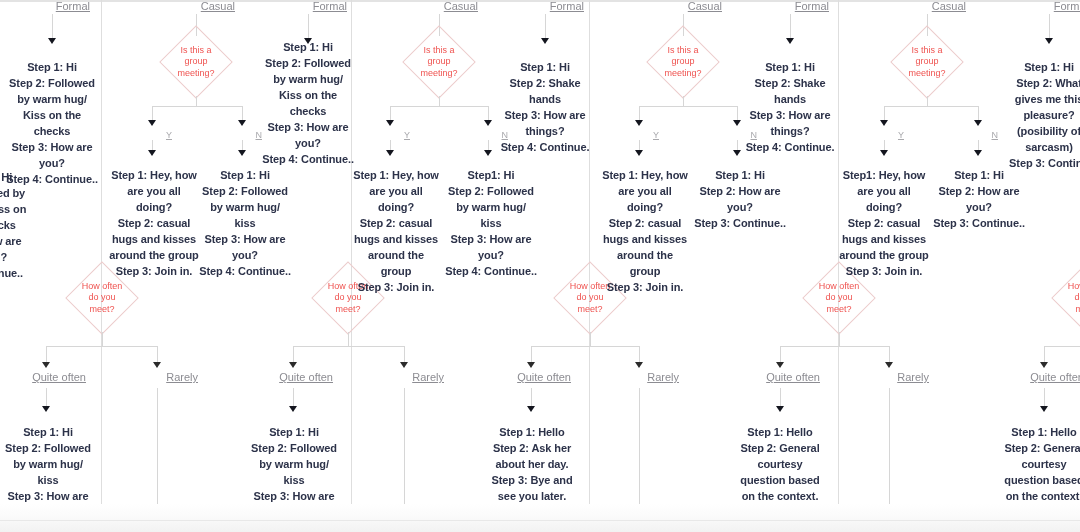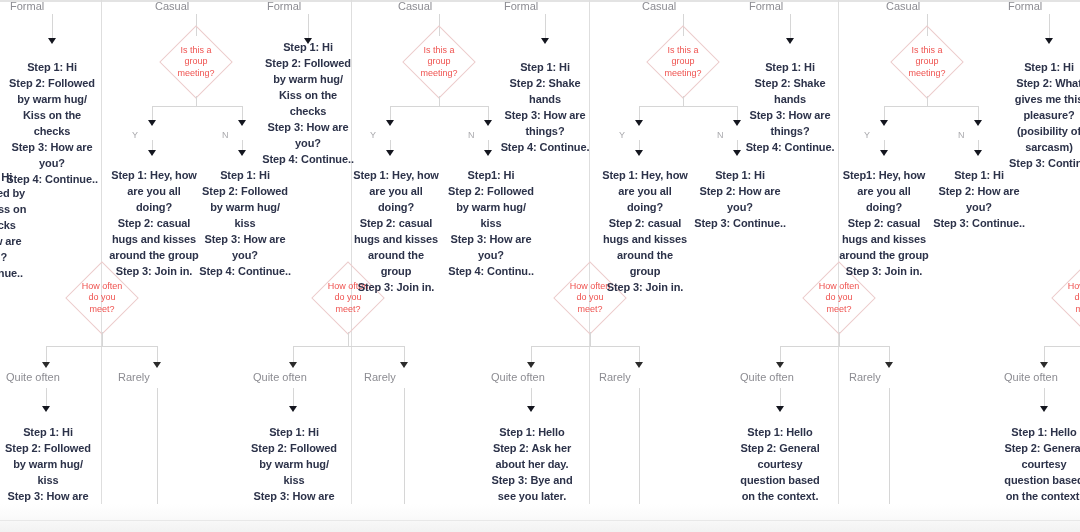--- a/index.html
+++ b/index.html
@@ -31,26 +31,27 @@
     font-weight:bold;
     font-size:11px;
     line-height:1.45;
     white-space:pre-line;
     letter-spacing:-0.1px;
   }
 
   
   .label{
     position:absolute;
-    text-align:left;
+    text-align:right;
     color:#8c8c92;
     font-size:11px;
     font-weight:400;
     line-height:1.2;
     white-space:nowrap;
+    text-decoration:underline;
   }
   .label.small{font-size:9px;color:#a9a9ad;}
 
   
   .diamond{
     position:absolute;
     display:flex;align-items:center;justify-content:center;
     text-align:center;
     color:#ef5350;
     font-size:9px;
@@ -232,21 +233,21 @@
 hugs and kisses
 around the
 group
 Step 3: Join in.</div>
   <div class="node" style="left:442px;top:168px;width:98px;">Step1: Hi
 Step 2: Followed
 by warm hug/
 kiss
 Step 3: How are
 you?
-Step 4: Continu..</div>
+Step 4: Continue..</div>
 
   <div class="label" style="left:504px;top:0px;width:80px;">Formal</div>
   <div class="vline" style="left:545px;top:14px;height:26px;"></div>
   <div class="arrow" style="left:541px;top:38px;"></div>
   <div class="node" style="left:494px;top:60px;width:102px;">Step 1: Hi
 Step 2: Shake
 hands
 Step 3: How are
 things?
 Step 4: Continue.</div>

